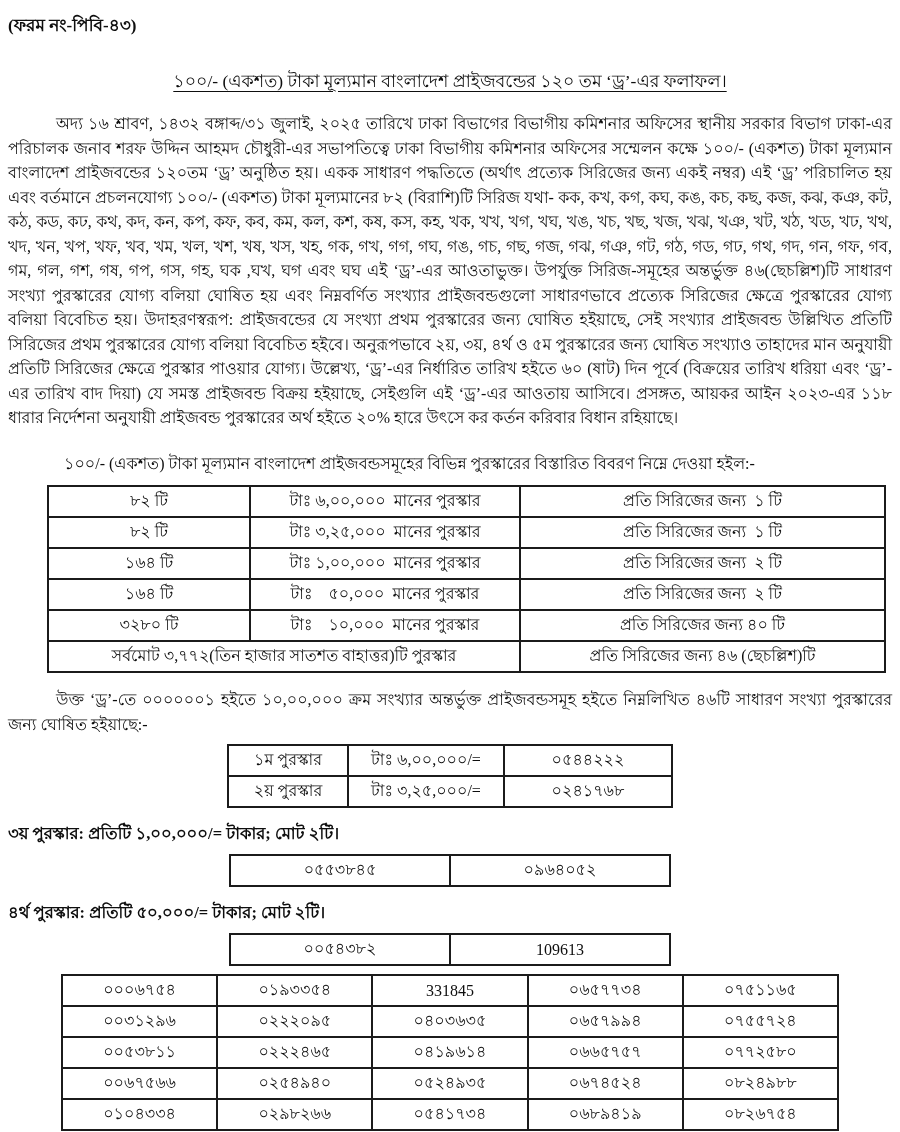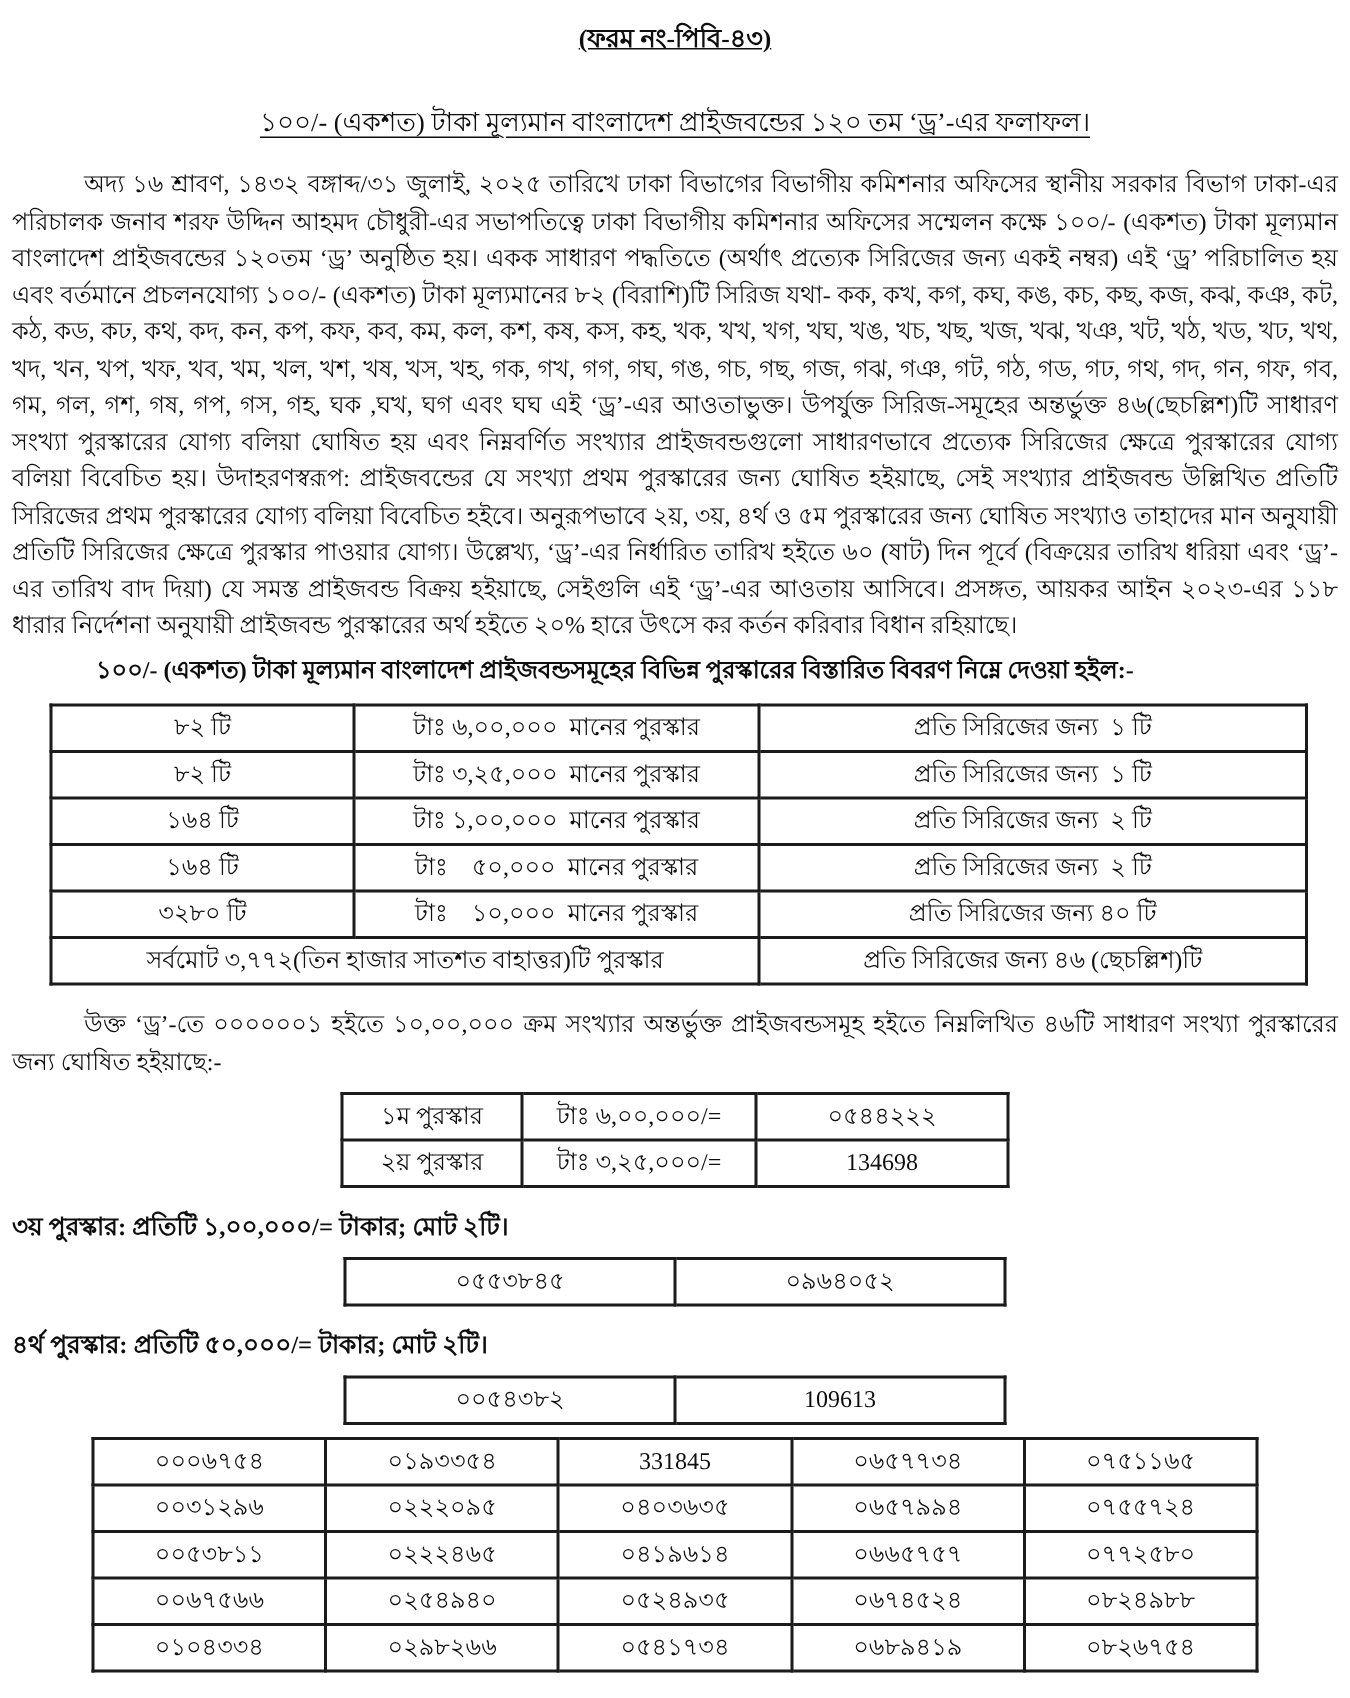--- a/index.html
+++ b/index.html
@@ -9,66 +9,63 @@
     font-family:"Liberation Serif","DejaVu Serif",serif;
   }
   .page{
     width:900px;
     min-height:1132px;
     box-sizing:border-box;
     padding:8px 8px 16px 8px;
     background:#ffffff;
   }
   .form-no{
-    text-align:center;
     font-weight:bold;
     font-size:17px;
     padding-top:4px;
-    text-decoration:underline;
   }
   .doc-title{
     text-align:center;
     font-weight:normal;
     font-size:17.5px;
     text-decoration:underline;
     text-underline-offset:4px;
     margin-top:28px;
   }
   .para{
     text-align:justify;
     font-size:16px;
     line-height:24.5px;
     margin:0;
   }
   .para-main{
     margin-top:15px;
     text-indent:48px;
   }
   .intro-line{
-    margin-top:5px;
+    margin-top:21px;
     text-indent:56px;
-    font-weight:bold;
   }
   .para-range{
     margin-top:15px;
     text-indent:48px;
   }
   table{border-collapse:collapse;table-layout:fixed;}
   td{
     border:2px solid #1b1b1b;
     font-size:16px;
     text-align:center;
     padding:1px 4px;
     height:23px;
     white-space:pre-wrap;
     overflow:hidden;
   }
   .summary-table{
     width:837px;
-    margin:9px 0 0 25px;
+    margin:9px 0 0 39px;
   }
   .top-prize-table{
     width:444px;
     margin:7px auto 0 auto;
   }
   .prize-heading{
     font-weight:bold;
     font-size:16.5px;
     margin-top:13px;
   }
@@ -144,21 +141,21 @@
       </colgroup>
     <tbody>
       <tr>
         <td>১ম পুরস্কার</td>
         <td>টাঃ ৬,০০,০০০/=</td>
         <td>০৫৪৪২২২</td>
       </tr>
       <tr>
         <td>২য় পুরস্কার</td>
         <td>টাঃ ৩,২৫,০০০/=</td>
-        <td>134698</td>
+        <td>০২৪১৭৬৮</td>
       </tr>
     </tbody>
   </table>
 
   <div class="prize-heading">৩য় পুরস্কার:  প্রতিটি ১,০০,০০০/= টাকার; মোট ২টি।</div>
   <table class="pair-table">
     <colgroup>
         <col style="width:220px">
         <col style="width:220px">
       </colgroup>

